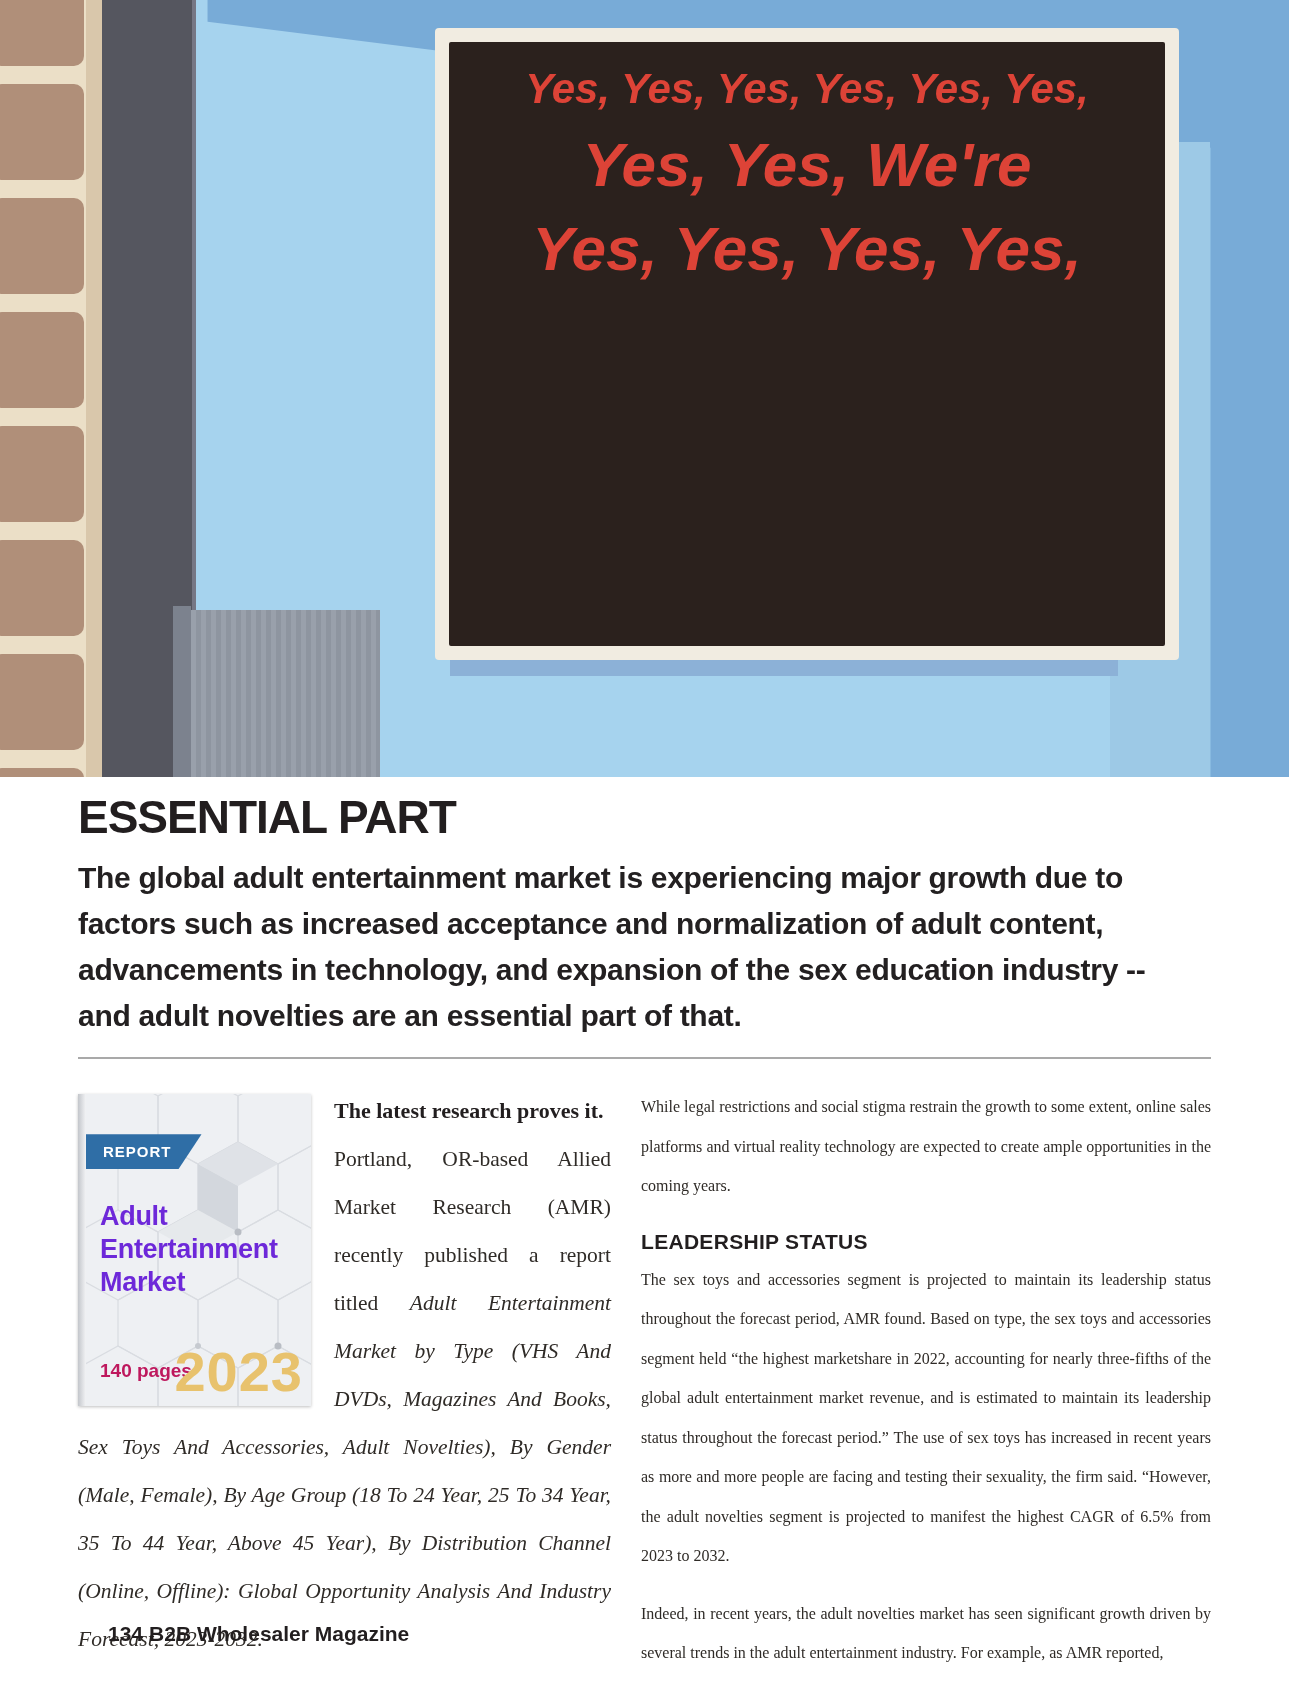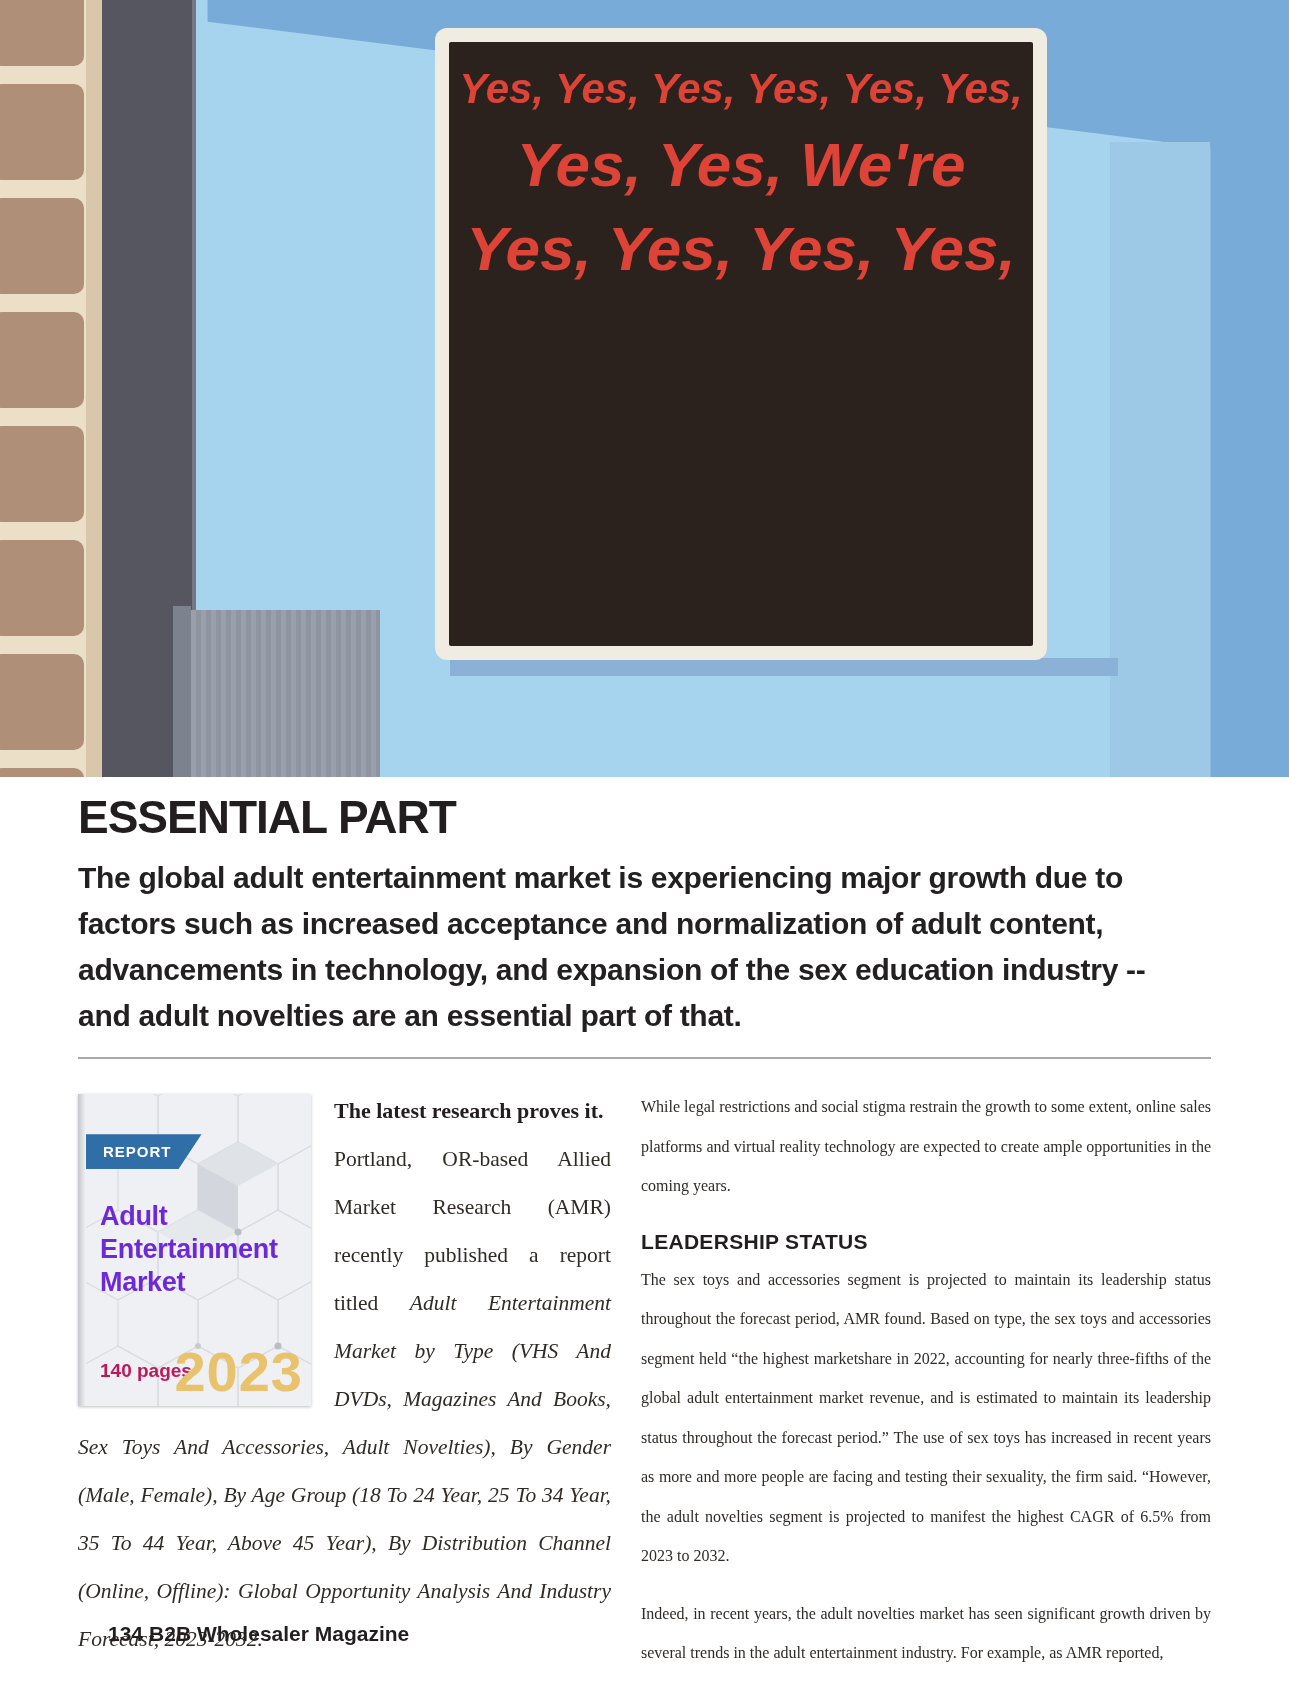--- a/index.html
+++ b/index.html
@@ -19,22 +19,22 @@
   .dark-strip-edge { position:absolute; left:192px; top:0; width:4px; height:777px; background:#767785; }
   .sky-band { position:absolute; left:0; top:0; width:1289px; height:777px;
     background:#78abd7;
     clip-path:polygon(16.1% 0, 100% 0, 100% 100%, 93.9% 100%, 93.9% 19%, 16.1% 2.8%); }
   .wall-panel { position:absolute; left:1110px; top:142px; width:100px; height:635px; background:#9dc9e6; }
   .corrugated { position:absolute; left:191px; top:610px; width:189px; height:167px;
     background:repeating-linear-gradient(90deg,#99a0ab 0 5px,#8e95a0 5px 10px); }
   .corrugated-edge { position:absolute; left:173px; top:606px; width:18px; height:171px; background:#7c828e; }
 
   .sign-shadow { position:absolute; left:450px; top:658px; width:668px; height:18px; background:#8cb1d7; }
-  .sign { position:absolute; left:435px; top:28px; width:612px; height:632px;
-    background:#f1ece1; border-radius:12px; padding:14px; }
+  .sign { position:absolute; left:435px; top:28px; width:744px; height:632px;
+    background:#f1ece1; border-radius:4px; padding:14px; }
   .sign-inner { width:100%; height:100%; background:#2b211d; border-radius:2px;
     display:flex; flex-direction:column; align-items:center; overflow:hidden; }
   .yes-line { font-family:"Liberation Sans", sans-serif; font-style:italic; font-weight:bold;
     color:#dd4337; white-space:nowrap; line-height:1; }
   .yes-1 { font-size:42px; margin-top:26px; }
   .yes-2 { font-size:62px; margin-top:22px; }
   .yes-3 { font-size:62px; margin-top:24px; }
   .open-wrap { height:346px; margin-top:10px; display:flex; align-items:center; justify-content:center; width:100%; }
   .open-text { display:block; font-family:"Liberation Sans", sans-serif; font-weight:bold;
     font-size:300px; line-height:1; color:#f3ecdb; letter-spacing:4px;

